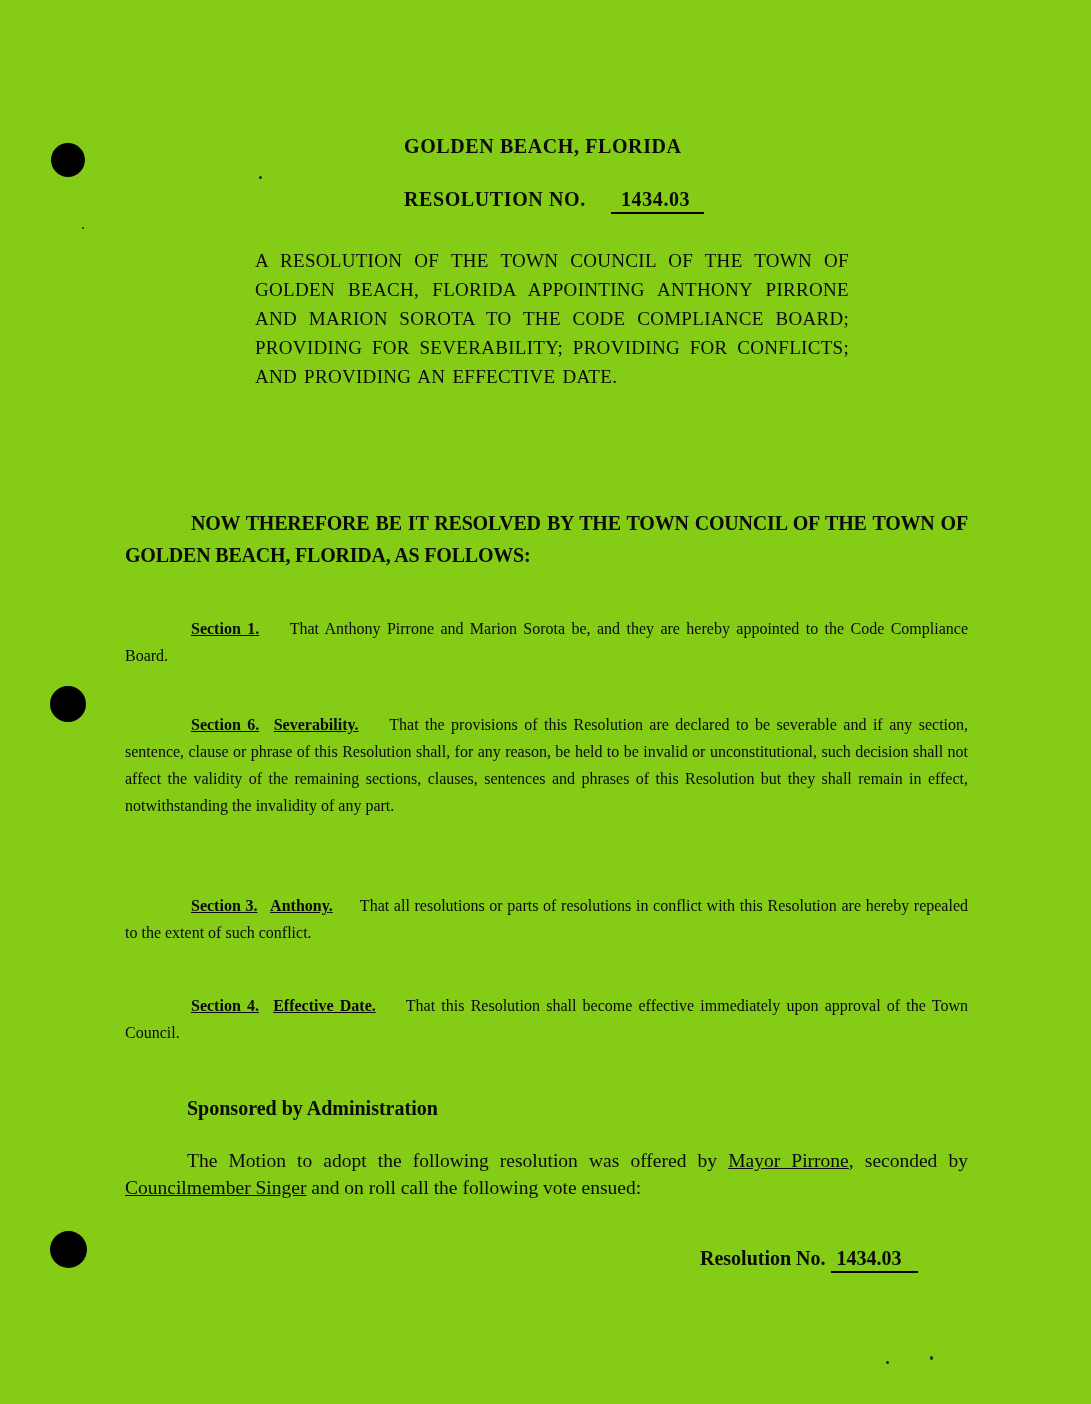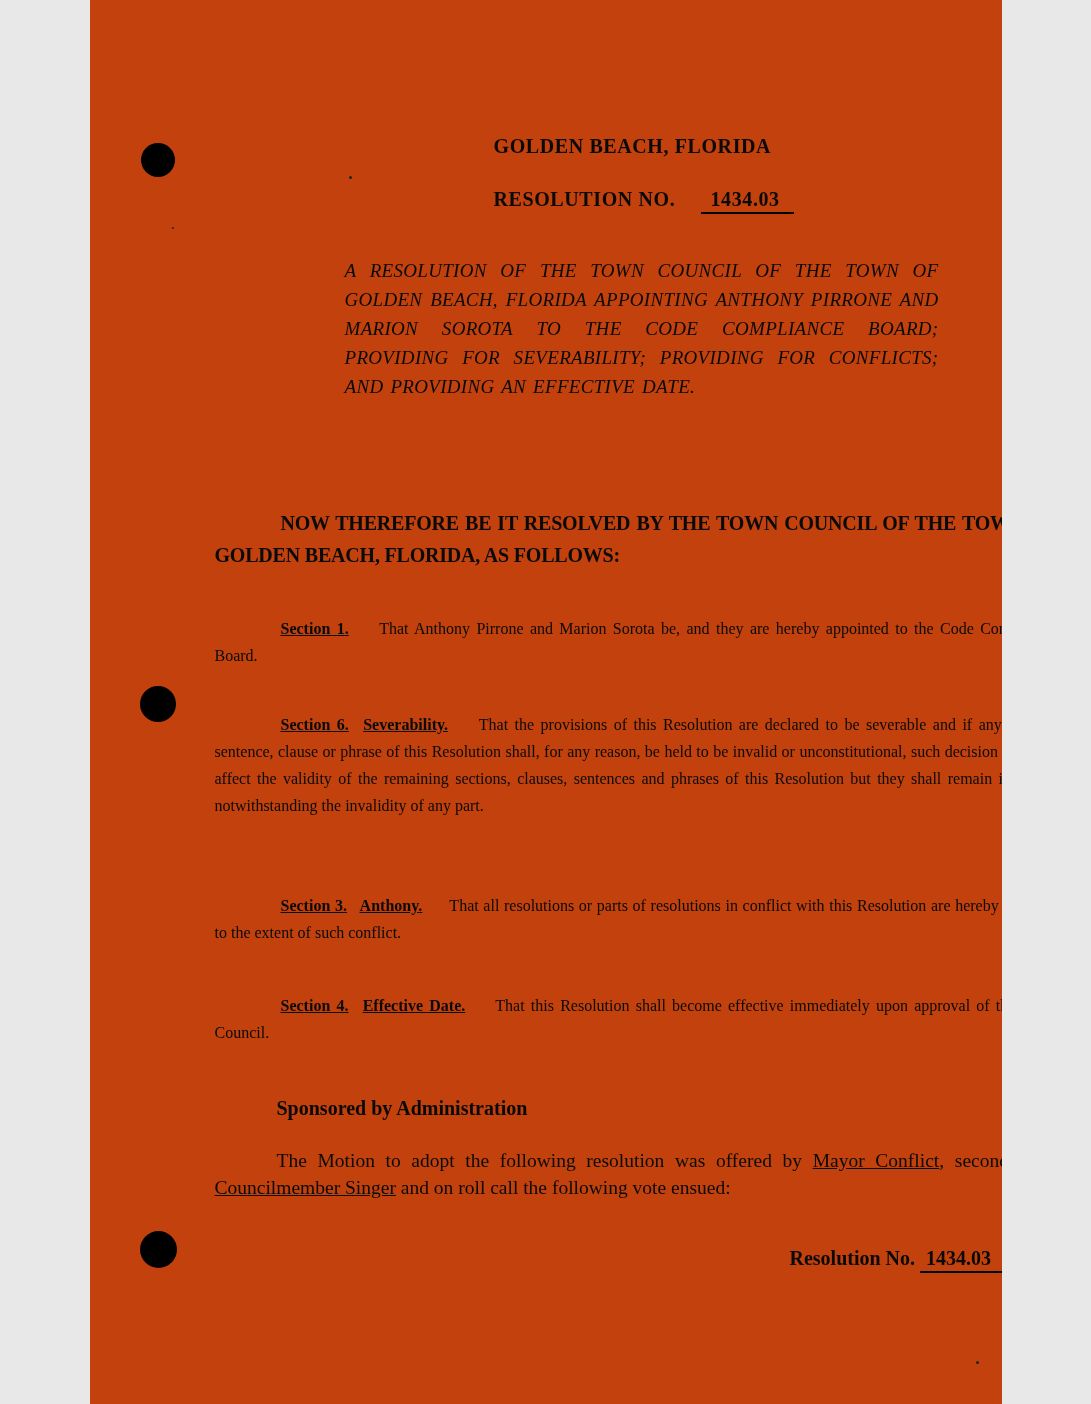--- a/index.html
+++ b/index.html
@@ -2,24 +2,24 @@
 <html><head>
 <meta charset="utf-8">
 <style>
   html, body {
     margin: 0;
     padding: 0;
     background: #e8e8e8;
   }
   .page {
     position: relative;
-    width: 912px;
+    width: 1091px;
     height: 1404px;
     margin: 0 auto;
-    background: #c2410c;
+    background: #84cc16;
     color: #0a0a0a;
     font-family: "Liberation Serif", "DejaVu Serif", serif;
     overflow: hidden;
   }
   .abs { position: absolute; }
   .hole {
     position: absolute;
     background: #000;
     border-radius: 50%;
   }
@@ -121,21 +121,21 @@
   <div class="speck" style="left:930px; top:1356px; width:3px; height:4px;"></div>
 
   <div class="abs header-line" style="left:404px; top:135px;">GOLDEN BEACH, FLORIDA</div>
 
   <div class="abs header-line" style="left:404px; top:188px;">
     <span>RESOLUTION NO.</span>
     <span class="gap-sm"></span>
     <span class="res-number">1434.03</span>
   </div>
 
-  <div class="abs title-par" style="left:255px; top:256px;font-style:italic;">A RESOLUTION OF THE TOWN COUNCIL OF THE TOWN OF GOLDEN BEACH, FLORIDA APPOINTING ANTHONY PIRRONE AND MARION SOROTA TO THE CODE COMPLIANCE BOARD; PROVIDING FOR SEVERABILITY; PROVIDING FOR CONFLICTS; AND PROVIDING AN EFFECTIVE DATE.</div>
+  <div class="abs title-par" style="left:255px; top:246px;">A RESOLUTION OF THE TOWN COUNCIL OF THE TOWN OF GOLDEN BEACH, FLORIDA APPOINTING ANTHONY PIRRONE AND MARION SOROTA TO THE CODE COMPLIANCE BOARD; PROVIDING FOR SEVERABILITY; PROVIDING FOR CONFLICTS; AND PROVIDING AN EFFECTIVE DATE.</div>
 
   <div class="abs resolved" style="left:125px; top:507px;">NOW THEREFORE BE IT RESOLVED BY THE TOWN COUNCIL OF THE TOWN OF GOLDEN BEACH, FLORIDA, AS FOLLOWS:</div>
 
   <p class="abs body-par" style="left:125px; top:615px;">
     <span class="sec-label">Section 1.</span>
     <span class="gap"></span>
     <span>That Anthony Pirrone and Marion Sorota be, and they are hereby appointed to the Code Compliance Board.</span>
   </p>
 
   <p class="abs body-par" style="left:125px; top:711px;">
@@ -155,21 +155,21 @@
   <p class="abs body-par" style="left:125px; top:992px;">
     <span class="sec-label">Section 4.</span>
     <span class="sec-heading">Effective Date.</span>
     <span class="gap"></span>
     <span>That this Resolution shall become effective immediately upon approval of the Town Council.</span>
   </p>
 
   <div class="abs sponsored" style="left:187px; top:1097px;">Sponsored by Administration</div>
 
   <p class="abs motion-par" style="left:125px; top:1147px;">
-    <span>The Motion to adopt the following resolution was offered by </span><span class="uline">Mayor Conflict</span><span>, seconded by </span><span class="uline">Councilmember Singer</span><span> and on roll call the following vote ensued:</span>
+    <span>The Motion to adopt the following resolution was offered by </span><span class="uline">Mayor Pirrone</span><span>, seconded by </span><span class="uline">Councilmember Singer</span><span> and on roll call the following vote ensued:</span>
   </p>
 
   <div class="abs footer-line" style="left:700px; top:1247px;">
     <span>Resolution No.</span>
     <span class="footer-number">1434.03</span>
   </div>
 
 </div>
 
 </body></html>

